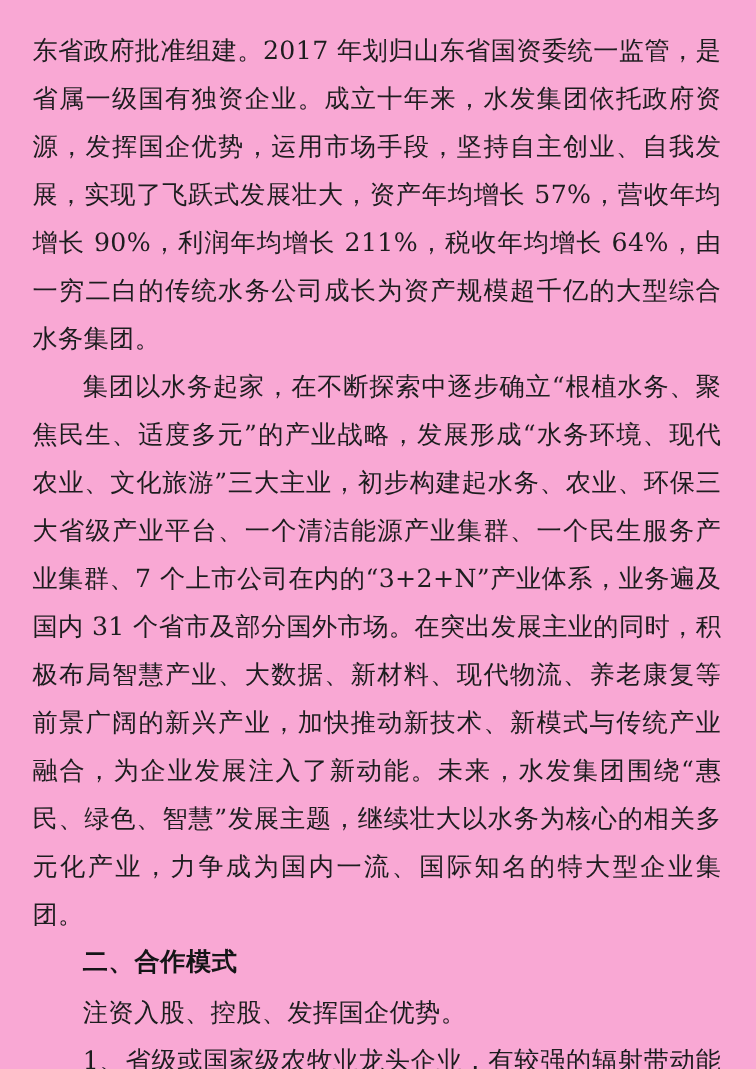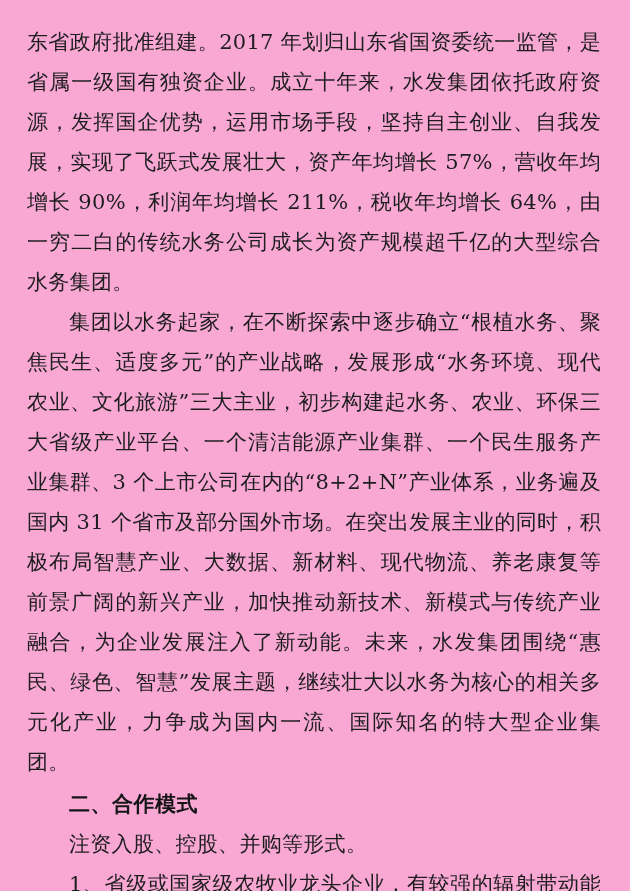--- a/index.html
+++ b/index.html
@@ -26,39 +26,39 @@
   p.body-para {
     margin: 0;
     text-align: justify;
     text-justify: inter-character;
   }
   p.indent {
     text-indent: 2em;
   }
   h2.section-heading {
     margin: 2px 0 0 0;
-    font-family: Liberation Sans, sans-serif;
+    font-family: Liberation Mono, monospace;
     font-weight: bold;
     font-size: 21px;
     line-height: 40px;
     letter-spacing: 0.5px;
     color: #151517;
     text-indent: 2em;
     text-align: left;
   }
 </style>
 </head>
 <body>
 
 <div class="page doc-text">
 
   <p class="body-para">东省政府批准组建。2017 年划归山东省国资委统一监管，是省属一级国有独资企业。成立十年来，水发集团依托政府资源，发挥国企优势，运用市场手段，坚持自主创业、自我发展，实现了飞跃式发展壮大，资产年均增长 57%，营收年均增长 90%，利润年均增长 211%，税收年均增长 64%，由一穷二白的传统水务公司成长为资产规模超千亿的大型综合水务集团。</p>
 
-  <p class="body-para indent">集团以水务起家，在不断探索中逐步确立“根植水务、聚焦民生、适度多元”的产业战略，发展形成“水务环境、现代农业、文化旅游”三大主业，初步构建起水务、农业、环保三大省级产业平台、一个清洁能源产业集群、一个民生服务产业集群、3 个上市公司在内的“8+2+N”产业体系，业务遍及国内 31 个省市及部分国外市场。在突出发展主业的同时，积极布局智慧产业、大数据、新材料、现代物流、养老康复等前景广阔的新兴产业，加快推动新技术、新模式与传统产业融合，为企业发展注入了新动能。未来，水发集团围绕“惠民、绿色、智慧”发展主题，继续壮大以水务为核心的相关多元化产业，力争成为国内一流、国际知名的特大型企业集团。</p>
+  <p class="body-para indent">集团以水务起家，在不断探索中逐步确立“根植水务、聚焦民生、适度多元”的产业战略，发展形成“水务环境、现代农业、文化旅游”三大主业，初步构建起水务、农业、环保三大省级产业平台、一个清洁能源产业集群、一个民生服务产业集群、7 个上市公司在内的“3+2+N”产业体系，业务遍及国内 31 个省市及部分国外市场。在突出发展主业的同时，积极布局智慧产业、大数据、新材料、现代物流、养老康复等前景广阔的新兴产业，加快推动新技术、新模式与传统产业融合，为企业发展注入了新动能。未来，水发集团围绕“惠民、绿色、智慧”发展主题，继续壮大以水务为核心的相关多元化产业，力争成为国内一流、国际知名的特大型企业集团。</p>
 
   <h2 class="section-heading">二、合作模式</h2>
 
-  <p class="body-para indent">注资入股、控股、并购等形式。</p>
+  <p class="body-para indent">注资入股、控股、发挥国企优势。</p>
 
 
   <p class="body-para indent">1、省级或国家级农牧业龙头企业，有较强的辐射带动能力；</p>
 
 </div>
 
 </body></html>

